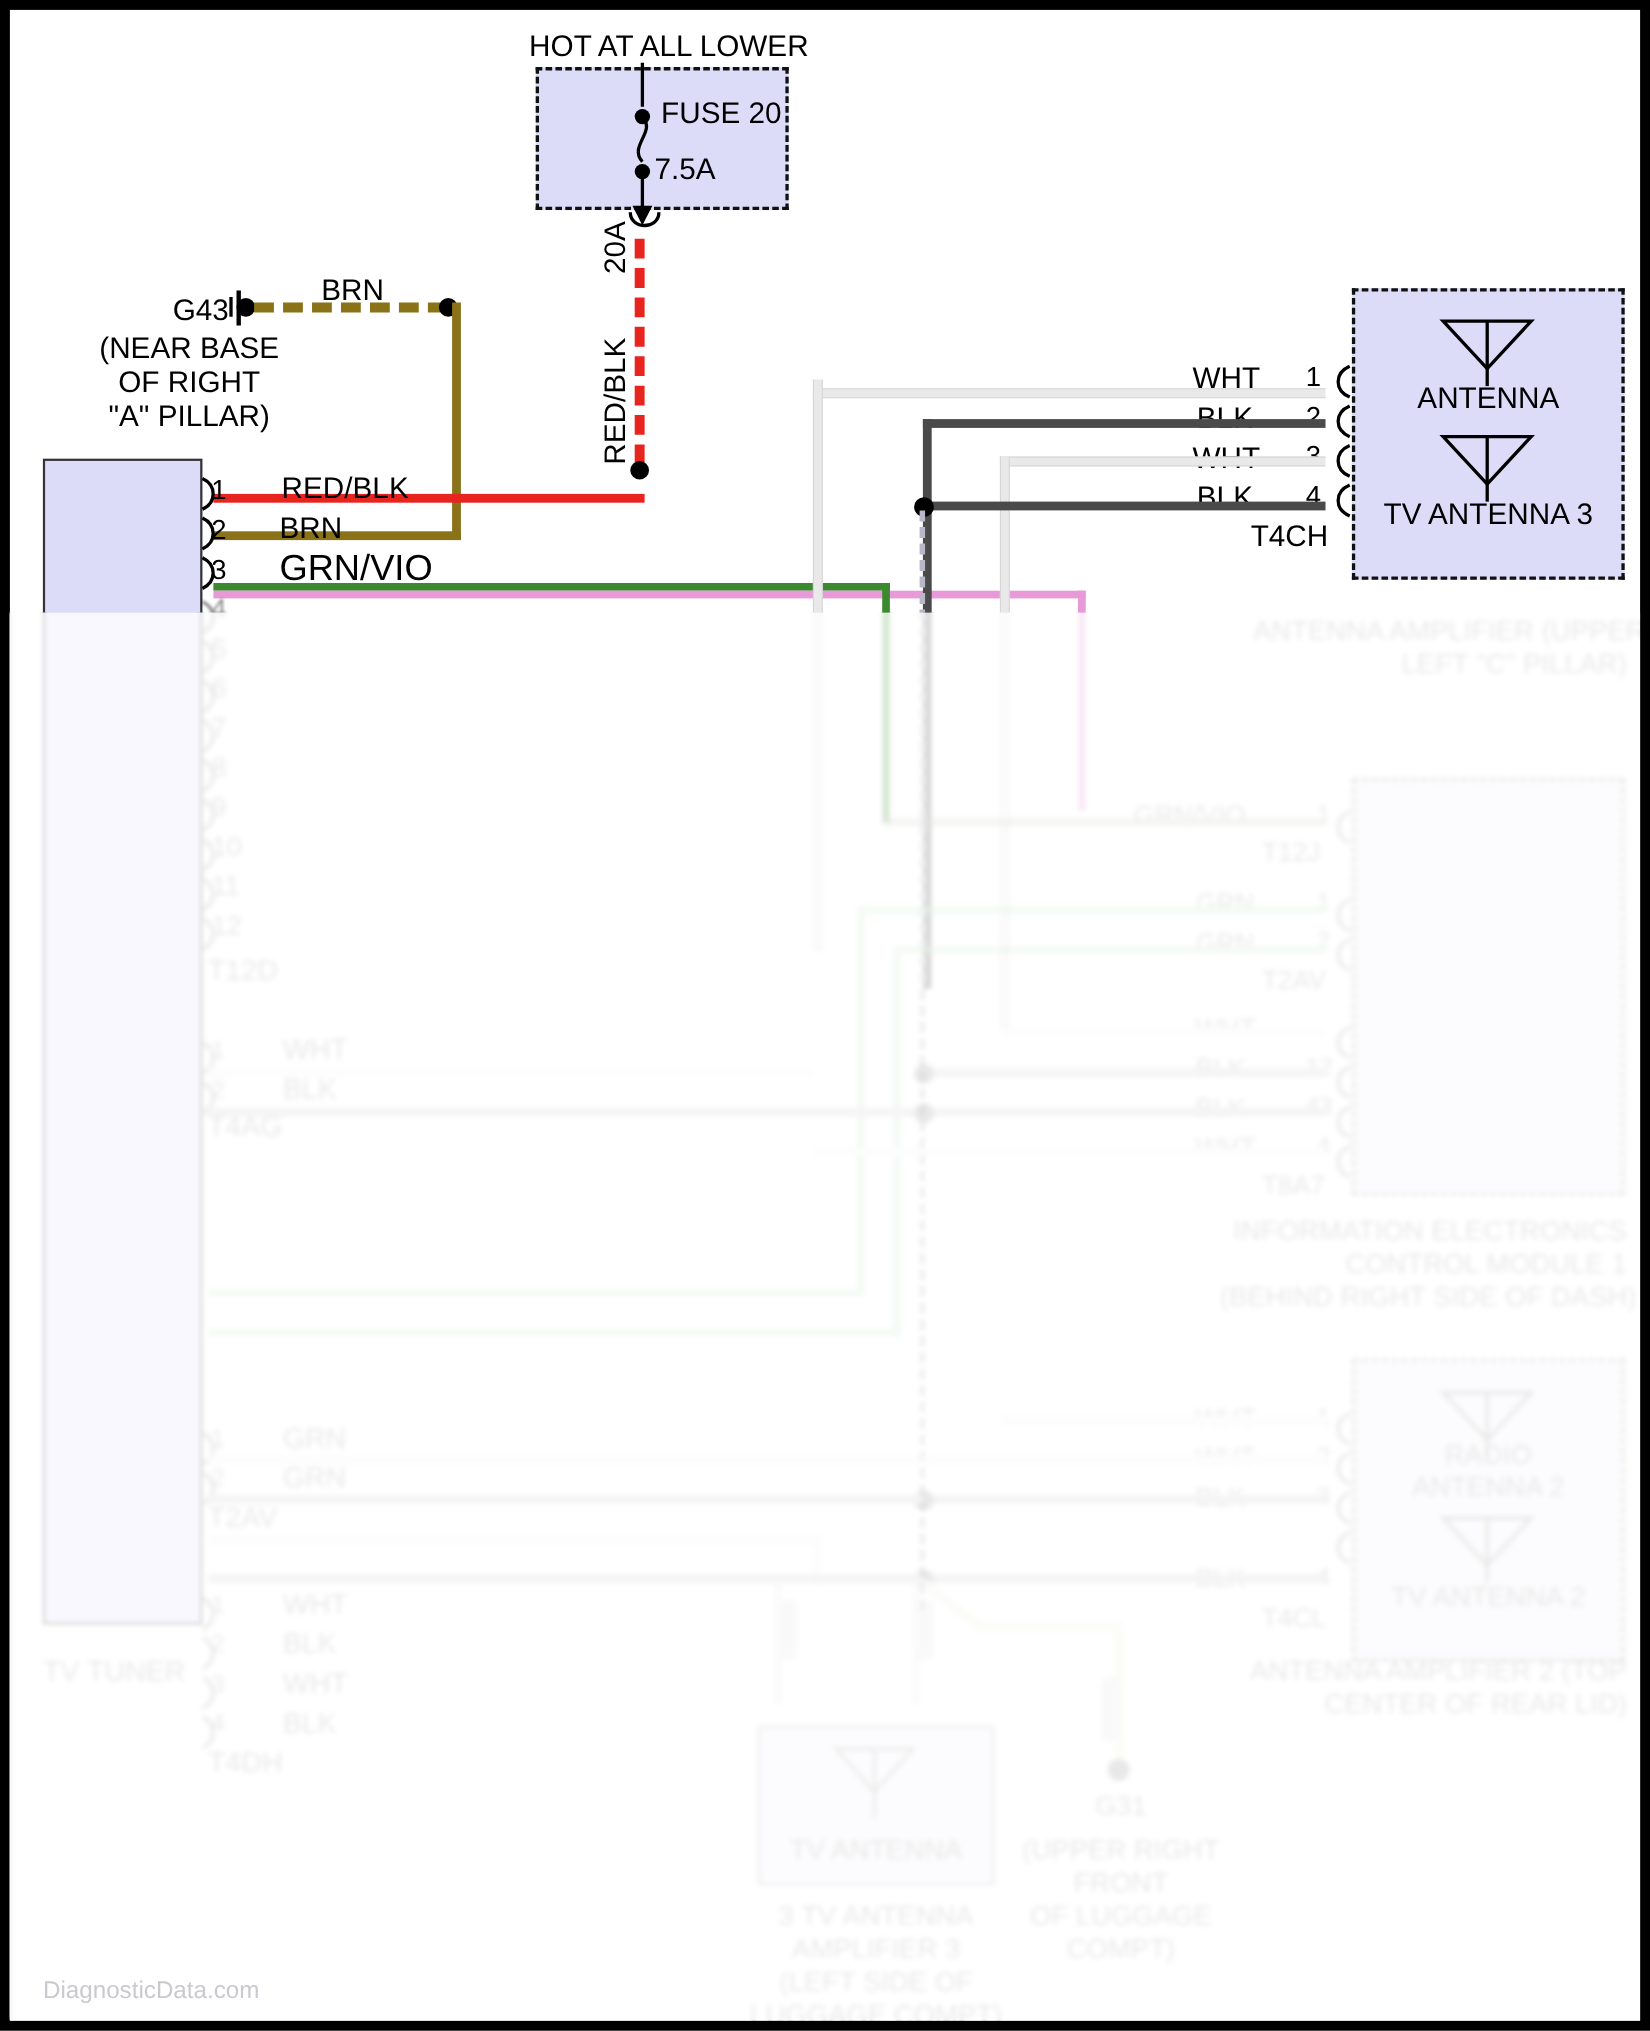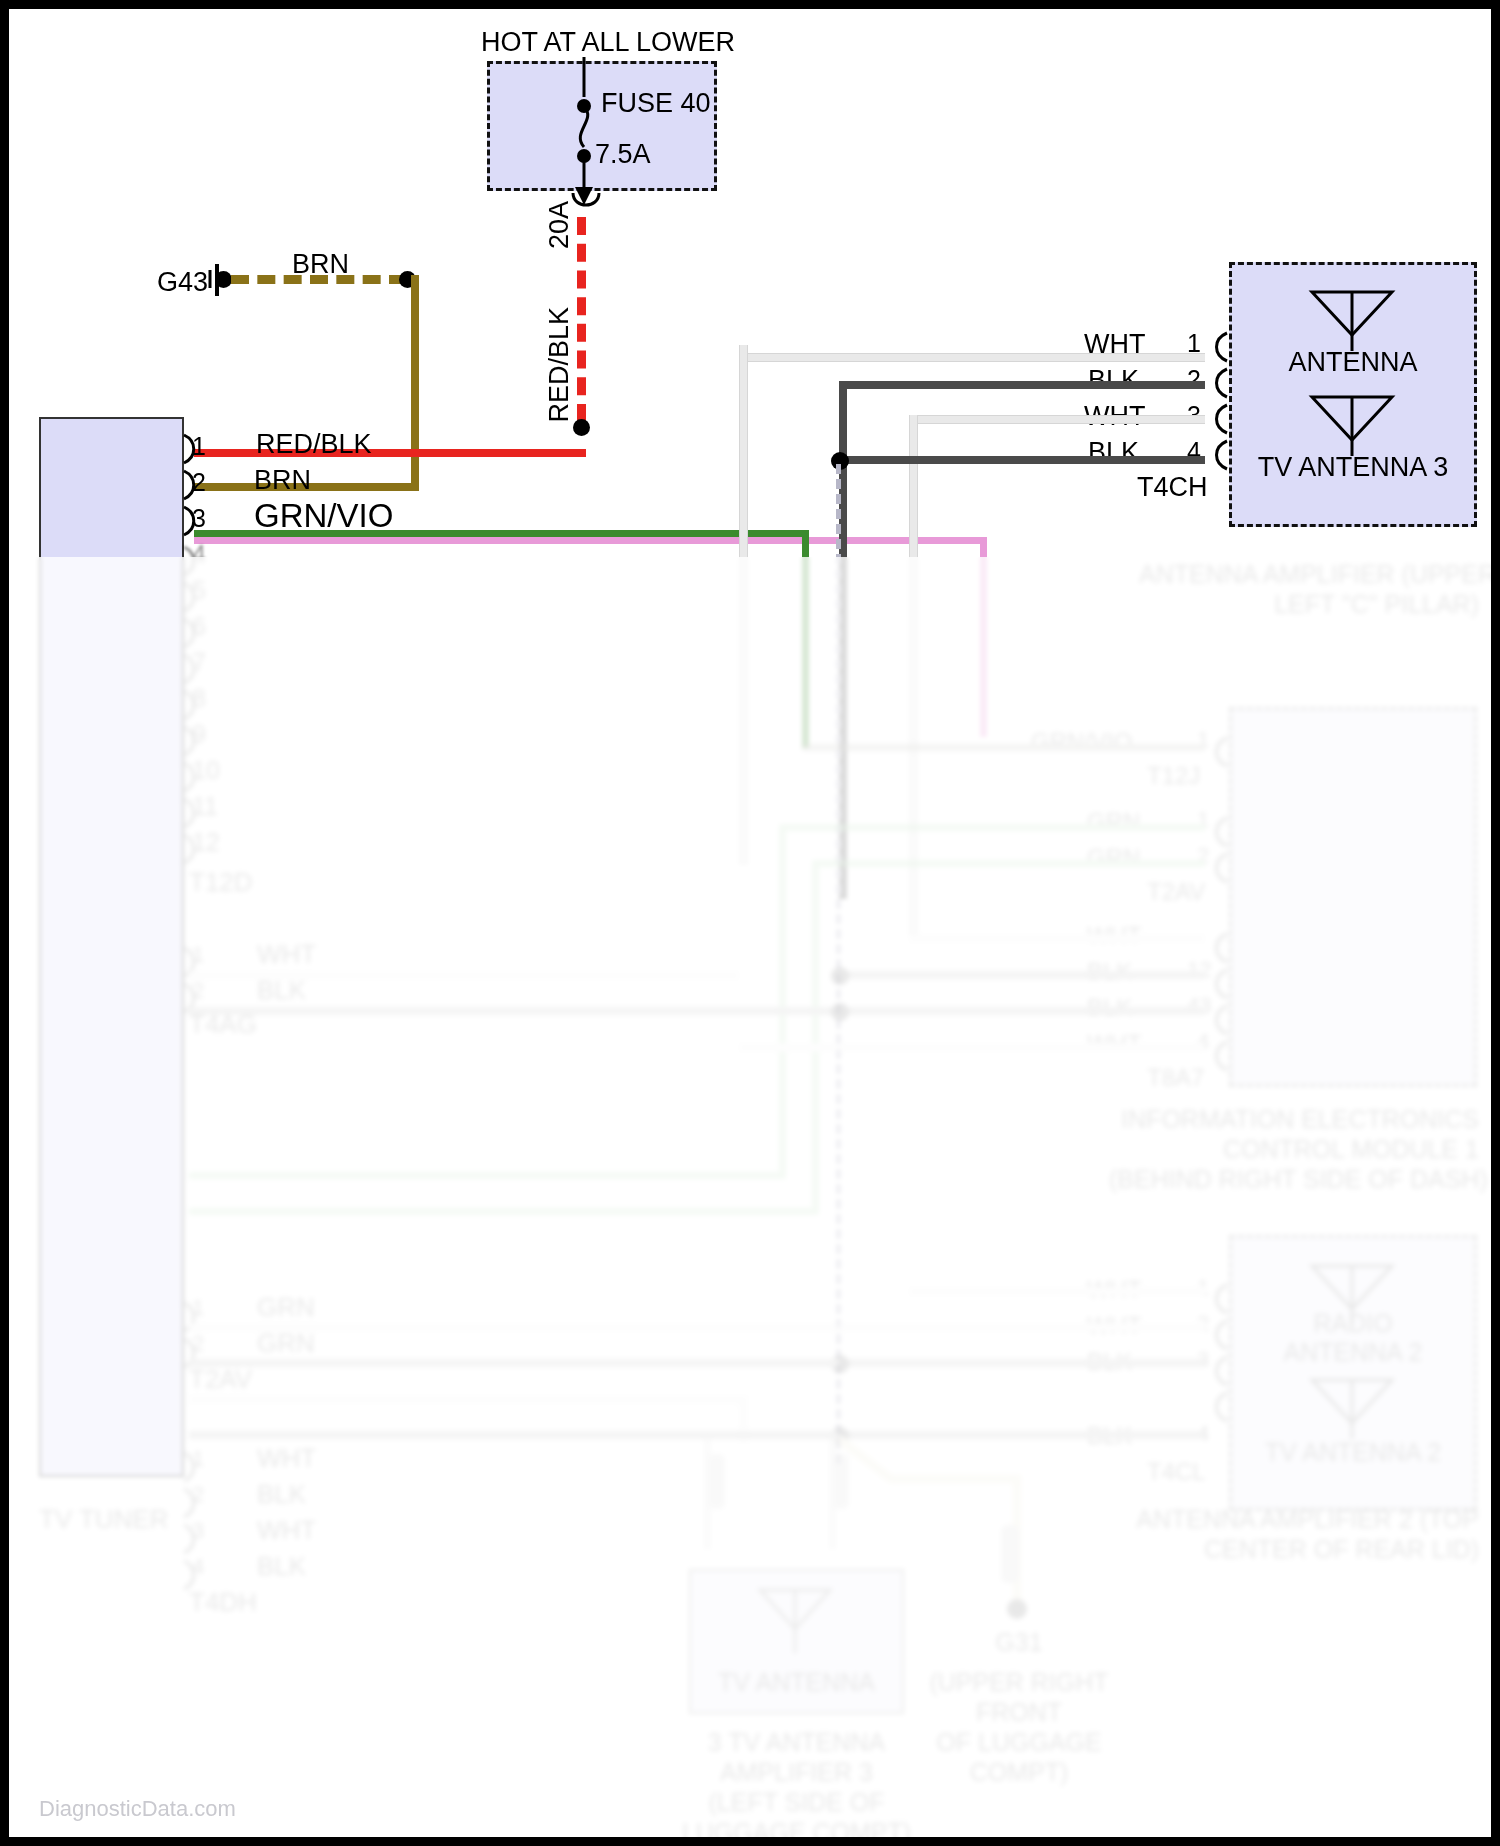--- a/index.html
+++ b/index.html
@@ -39,41 +39,44 @@
   <div class="box dash" style="left:478px;top:52px;width:230px;height:130px;"></div>
 
   <svg class="wire" style="left:560px;top:48px;" width="30" height="150">
     <line x1="15" y1="0" x2="15" y2="40" stroke="#000" stroke-width="3"></line>
     <path d="M15 50 C 28 62, 2 76, 15 90" fill="none" stroke="#000" stroke-width="3"></path>
     <line x1="15" y1="100" x2="15" y2="136" stroke="#000" stroke-width="3"></line>
     <polygon points="15,148 6,130 24,130" fill="#000"></polygon>
   </svg>
   <div class="dot" style="left:568px;top:90px;width:14px;height:14px;"></div>
   <div class="dot" style="left:568px;top:140px;width:14px;height:14px;"></div>
-  <div class="lbl" style="left:592px;top:79px;font-size:27px;">FUSE 40</div>
+  <div class="lbl" style="left:592px;top:79px;font-size:27px;">FUSE 20</div>
   <div class="lbl" style="left:586px;top:130px;font-size:27px;">7.5A</div>
 
   <svg class="wire" style="left:560px;top:182px;" width="40" height="30">
     <path d="M4 2 C 4 18, 30 18, 30 2" fill="none" stroke="#000" stroke-width="3"></path>
   </svg>
 
   <div class="wire" style="left:568px;top:208px;width:0;height:205px;border-left:9px dashed #e8241f;"></div>
   <div class="lbl vert" style="left:535px;top:192px;font-size:27px;">20A</div>
   <div class="lbl vert" style="left:535px;top:298px;font-size:27px;">RED/BLK</div>
   <div class="dot" style="left:564px;top:410px;width:17px;height:17px;"></div>
 
   <div class="lbl" style="left:148px;top:258px;font-size:27px;">G43</div>
   <svg class="wire" style="left:196px;top:255px;" width="30" height="36">
     <line x1="5" y1="6" x2="5" y2="24" stroke="#000" stroke-width="3"></line>
     <line x1="12" y1="0" x2="12" y2="32" stroke="#000" stroke-width="4"></line>
   </svg>
   <div class="dot" style="left:206px;top:262px;width:17px;height:17px;"></div>
   <div class="wire" style="left:222px;top:266px;width:176px;height:0;border-top:9px dashed #8a7218;"></div>
   <div class="lbl" style="left:283px;top:240px;font-size:27px;">BRN</div>
   <div class="dot" style="left:390px;top:262px;width:17px;height:17px;"></div>
+  <div class="lbl" style="left:48px;top:292px;font-size:27px;line-height:31px;text-align:center;width:230px;">(NEAR BASE
+OF RIGHT
+"A" PILLAR)</div>
 
   <div class="wire" style="left:402px;top:266px;width:8px;height:215px;background:#8a7218;"></div>
   <div class="wire" style="left:185px;top:474px;width:225px;height:8px;background:#8a7218;"></div>
 
   <div class="wire" style="left:185px;top:440px;width:392px;height:8px;background:#e8241f;"></div>
 
   <div class="wire" style="left:185px;top:521px;width:615px;height:7px;background:#3b8b2e;"></div>
   <div class="wire" style="left:185px;top:528px;width:793px;height:7px;background:#e89ad8;"></div>
   <div class="wire" style="left:793px;top:521px;width:7px;height:218px;background:#3b8b2e;"></div>
   <div class="wire" style="left:971px;top:528px;width:7px;height:200px;background:#e89ad8;"></div>

